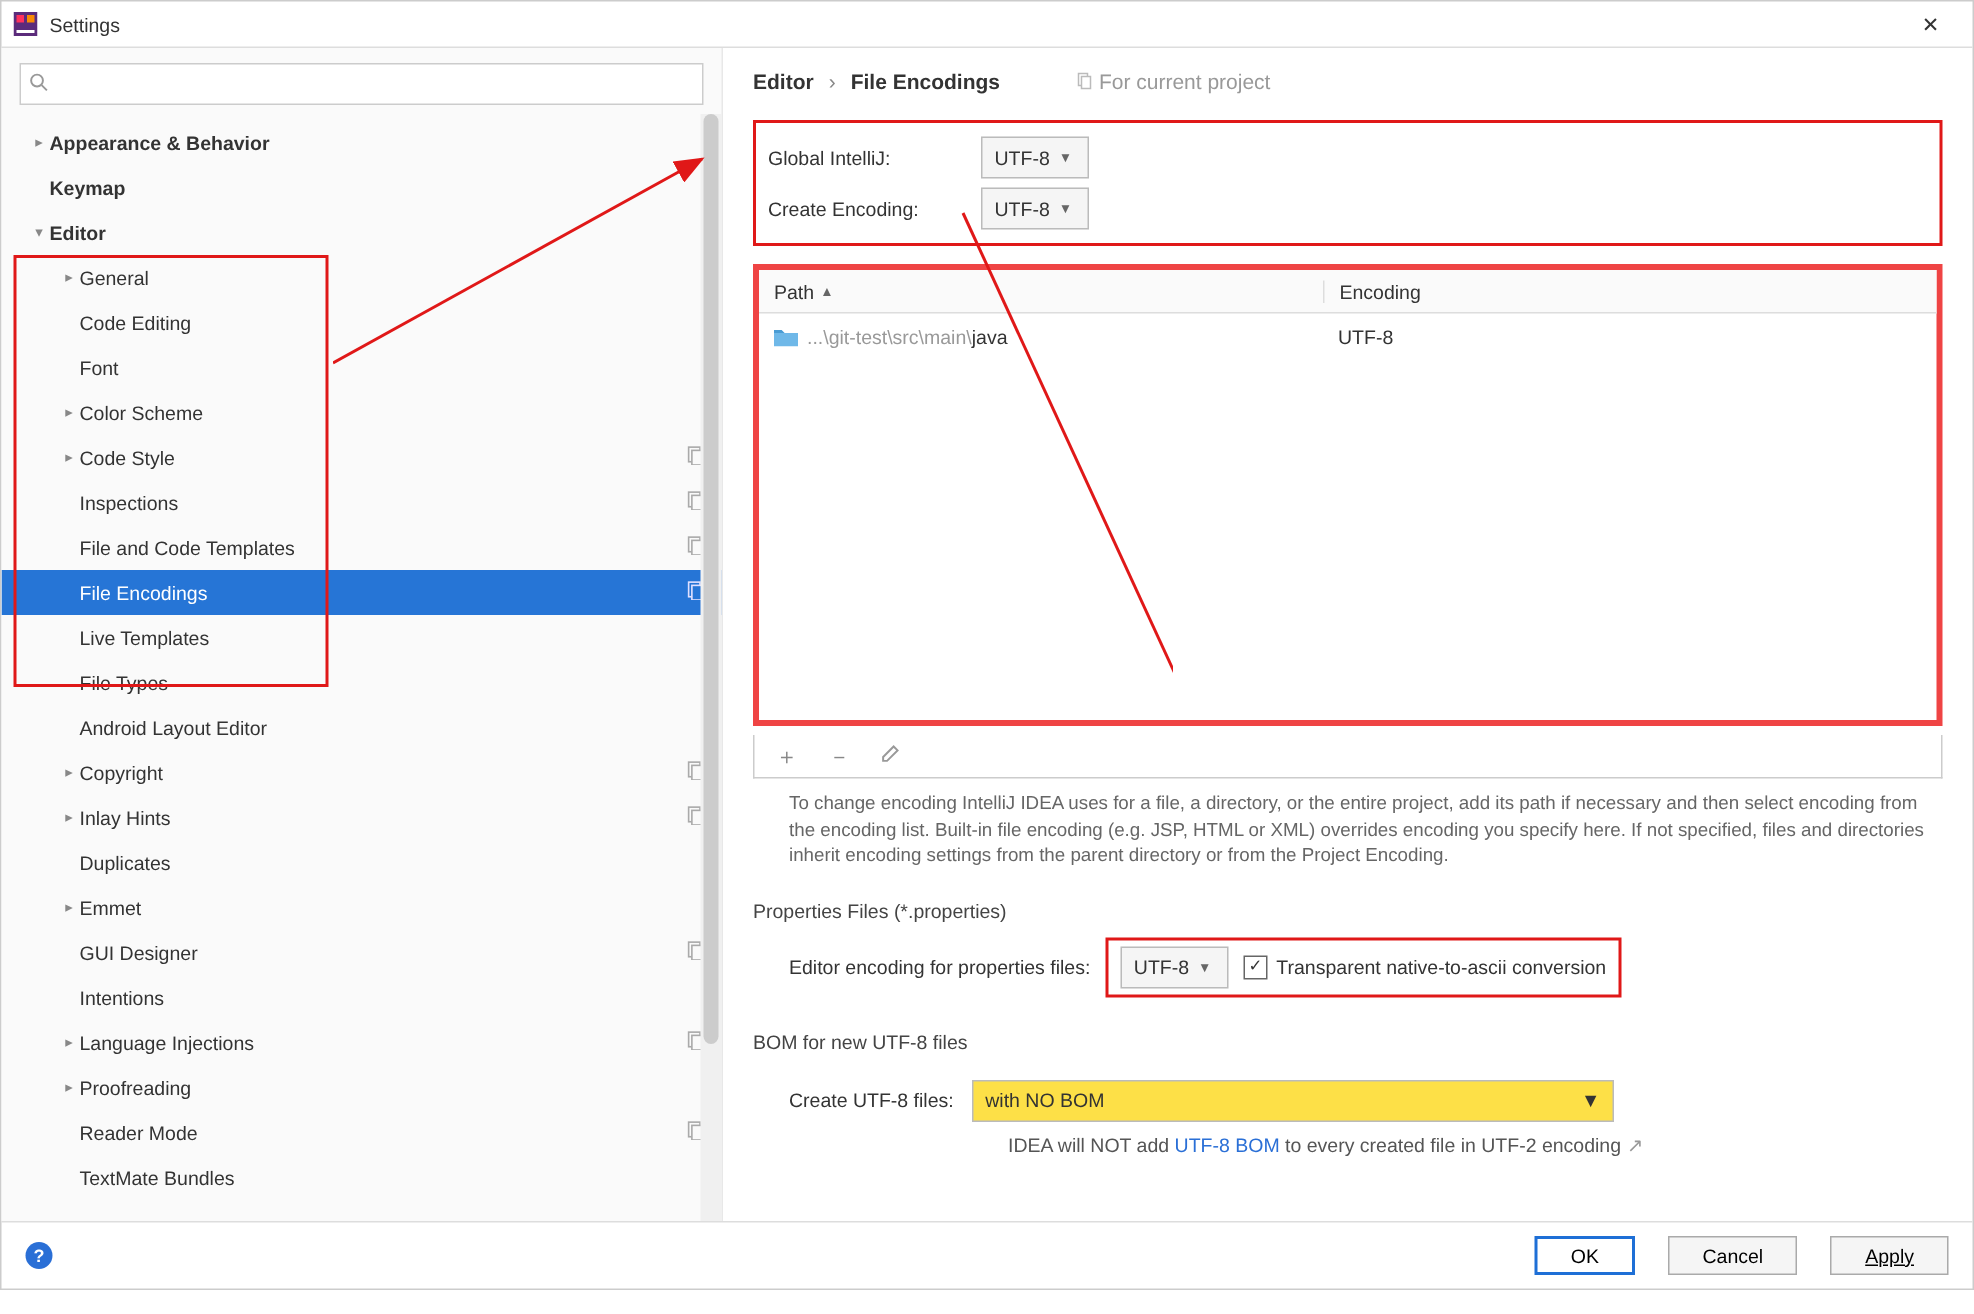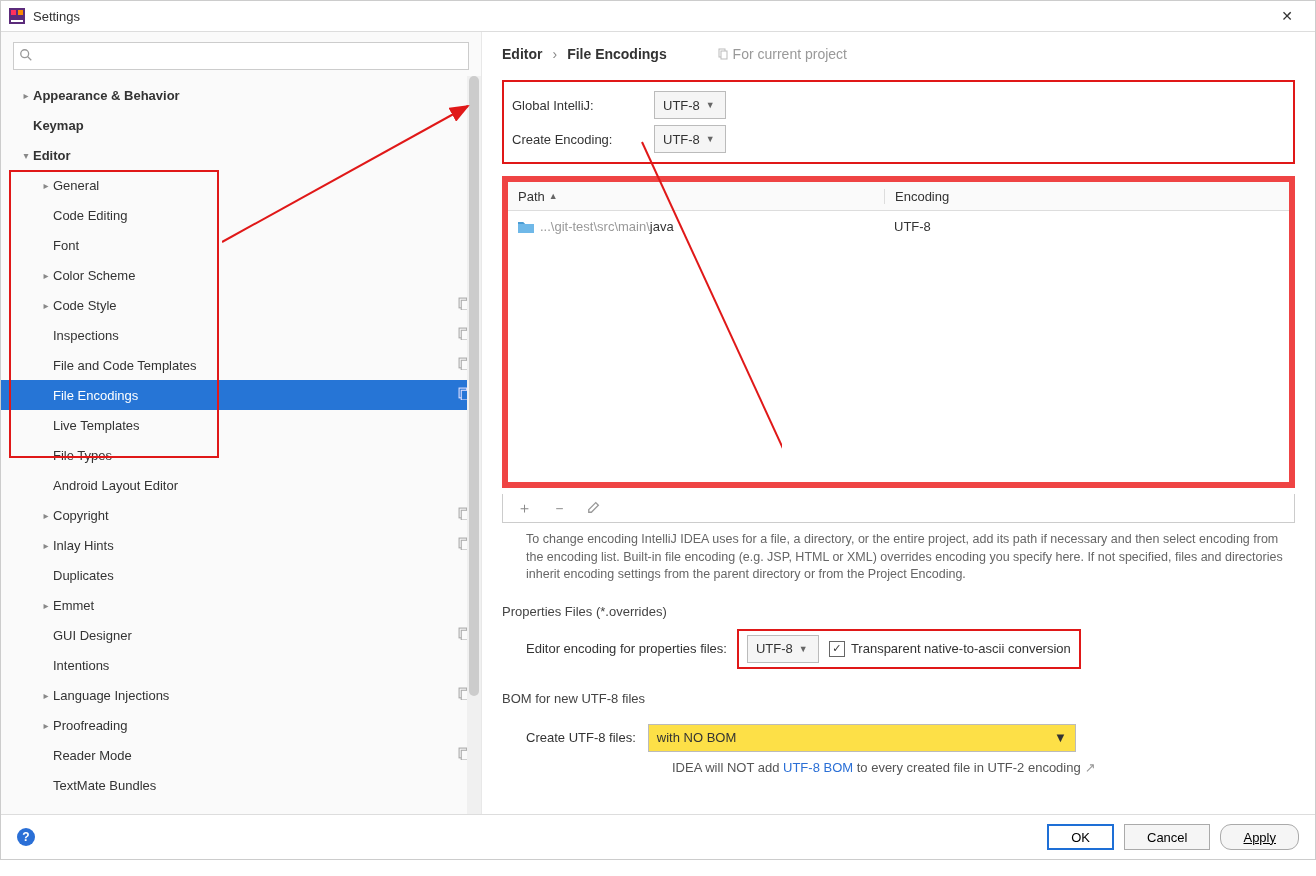--- a/index.html
+++ b/index.html
@@ -30,21 +30,21 @@
   .content{flex:1;padding:14px 20px 0 20px;display:flex;flex-direction:column;min-width:0;position:relative;}
   .breadcrumb{font-size:14px;margin-bottom:18px;display:flex;align-items:center;gap:10px;}
   .breadcrumb .crumb{font-weight:600;}
   .breadcrumb .sep{color:#888;}
   .breadcrumb .scope{color:#999;margin-left:40px;font-weight:400;}
   .encoding-block{padding:6px 8px;display:inline-block;border:2px solid #e01818;margin-bottom:12px;}
   .enc-row{display:flex;align-items:center;height:34px;gap:14px;}
   .enc-row label{width:128px;}
   .dropdown{display:inline-flex;align-items:center;gap:6px;height:26px;padding:0 8px;border:1px solid #bbb;background:#f5f5f5;cursor:pointer;min-width:54px;}
   .dropdown .chev{font-size:9px;color:#666;}
-  .table-area{border:6px solid #ef4444;height:300px;display:flex;flex-direction:column;margin-bottom:6px;}
+  .table-area{border:4px solid #ef4444;height:300px;display:flex;flex-direction:column;margin-bottom:6px;}
   .table-head{display:flex;height:28px;border-bottom:1px solid #ddd;background:#fafafa;font-size:13px;align-items:center;}
   .th-path{flex:0 0 366px;padding-left:10px;border-right:1px solid #ddd;display:flex;align-items:center;gap:4px;}
   .th-enc{flex:1;padding-left:10px;}
   .table-body{flex:1;overflow:auto;}
   .tr{display:flex;height:30px;align-items:center;}
   .td-path{flex:0 0 366px;padding-left:10px;display:flex;align-items:center;gap:6px;}
   .td-enc{flex:1;padding-left:10px;}
   .folder-icon{width:16px;height:13px;}
   .table-toolbar{height:28px;border:1px solid #ccc;border-top:none;display:flex;align-items:center;gap:20px;padding-left:14px;margin-bottom:8px;}
   .tb-btn{color:#888;cursor:pointer;font-size:15px;}
@@ -55,23 +55,23 @@
   .wide-select{display:inline-flex;align-items:center;justify-content:space-between;height:26px;padding:0 8px;border:1px solid #bbb;background:#fde047;cursor:pointer;width:410px;}
   .hint{font-size:13px;color:#555;padding-left:170px;margin-top:8px;}
   .hint a{color:#2a6fd6;text-decoration:none;}
   .hint .ext{color:#999;margin-left:4px;}
   .red-box-props{display:flex;align-items:center;gap:10px;border:2px solid #e01818;padding:4px 8px;}
   .checkbox{display:inline-flex;align-items:center;gap:6px;cursor:pointer;}
   .checkbox .box{width:14px;height:14px;border:1px solid #666;display:inline-flex;align-items:center;justify-content:center;font-size:11px;line-height:1;}
   .footer{height:44px;border-top:1px solid #ddd;display:flex;align-items:center;padding:0 16px;gap:10px;}
   .footer .spacer{flex:1;}
   .help-circle{width:18px;height:18px;border-radius:50%;background:#2a6fd6;color:#fff;display:inline-flex;align-items:center;justify-content:center;font-size:12px;font-weight:bold;cursor:pointer;}
-  .btn{height:26px;padding:0 22px;border:1px solid #aaa;background:#f5f5f5;cursor:pointer;font-size:13px;}
+  .btn{height:26px;padding:0 22px;border:1px solid #aaa;background:#f5f5f5;cursor:pointer;font-size:13px;margin-left:12px;}
   .btn.primary{border:2px solid #1e6fd6;background:#fff;}
-  .btn.apply{text-decoration:underline;border-radius:11px;}
+  .btn.apply{text-decoration:underline;}
   svg.annotation{position:absolute;pointer-events:none;}
   .red-sidebar-box{position:absolute;border:2px solid #e01818;pointer-events:none;}
   .grey-path{color:#999;}
 </style>
 </head>
 <body>
 
 <div class="window">
 
   <div class="titlebar">
@@ -298,21 +298,21 @@
         <span class="tb-btn">－</span>
         <span class="tb-btn">
           <svg width="14" height="14" viewBox="0 0 16 16">
               <path d="M2 11 L10 3 L13 6 L5 14 L2 14 Z" fill="none" stroke="#999" stroke-width="1.5"></path>
             </svg>
         </span>
       </div>
 
       <div class="help-text">To change encoding IntelliJ IDEA uses for a file, a directory, or the entire project, add its path if necessary and then select encoding from the encoding list. Built-in file encoding (e.g. JSP, HTML or XML) overrides encoding you specify here. If not specified, files and directories inherit encoding settings from the parent directory or from the Project Encoding.</div>
 
-      <div class="section-title">Properties Files (*.overrides)</div>
+      <div class="section-title">Properties Files (*.properties)</div>
       <div class="props-row">
         <span>Editor encoding for properties files:</span>
         <div class="red-box-props">
           <div class="dropdown">
             <span>UTF-8</span>
               <span class="chev">▼</span>
           </div>
           <label class="checkbox">
             <span class="box">✓</span>
             <span>Transparent native-to-ascii conversion</span>

